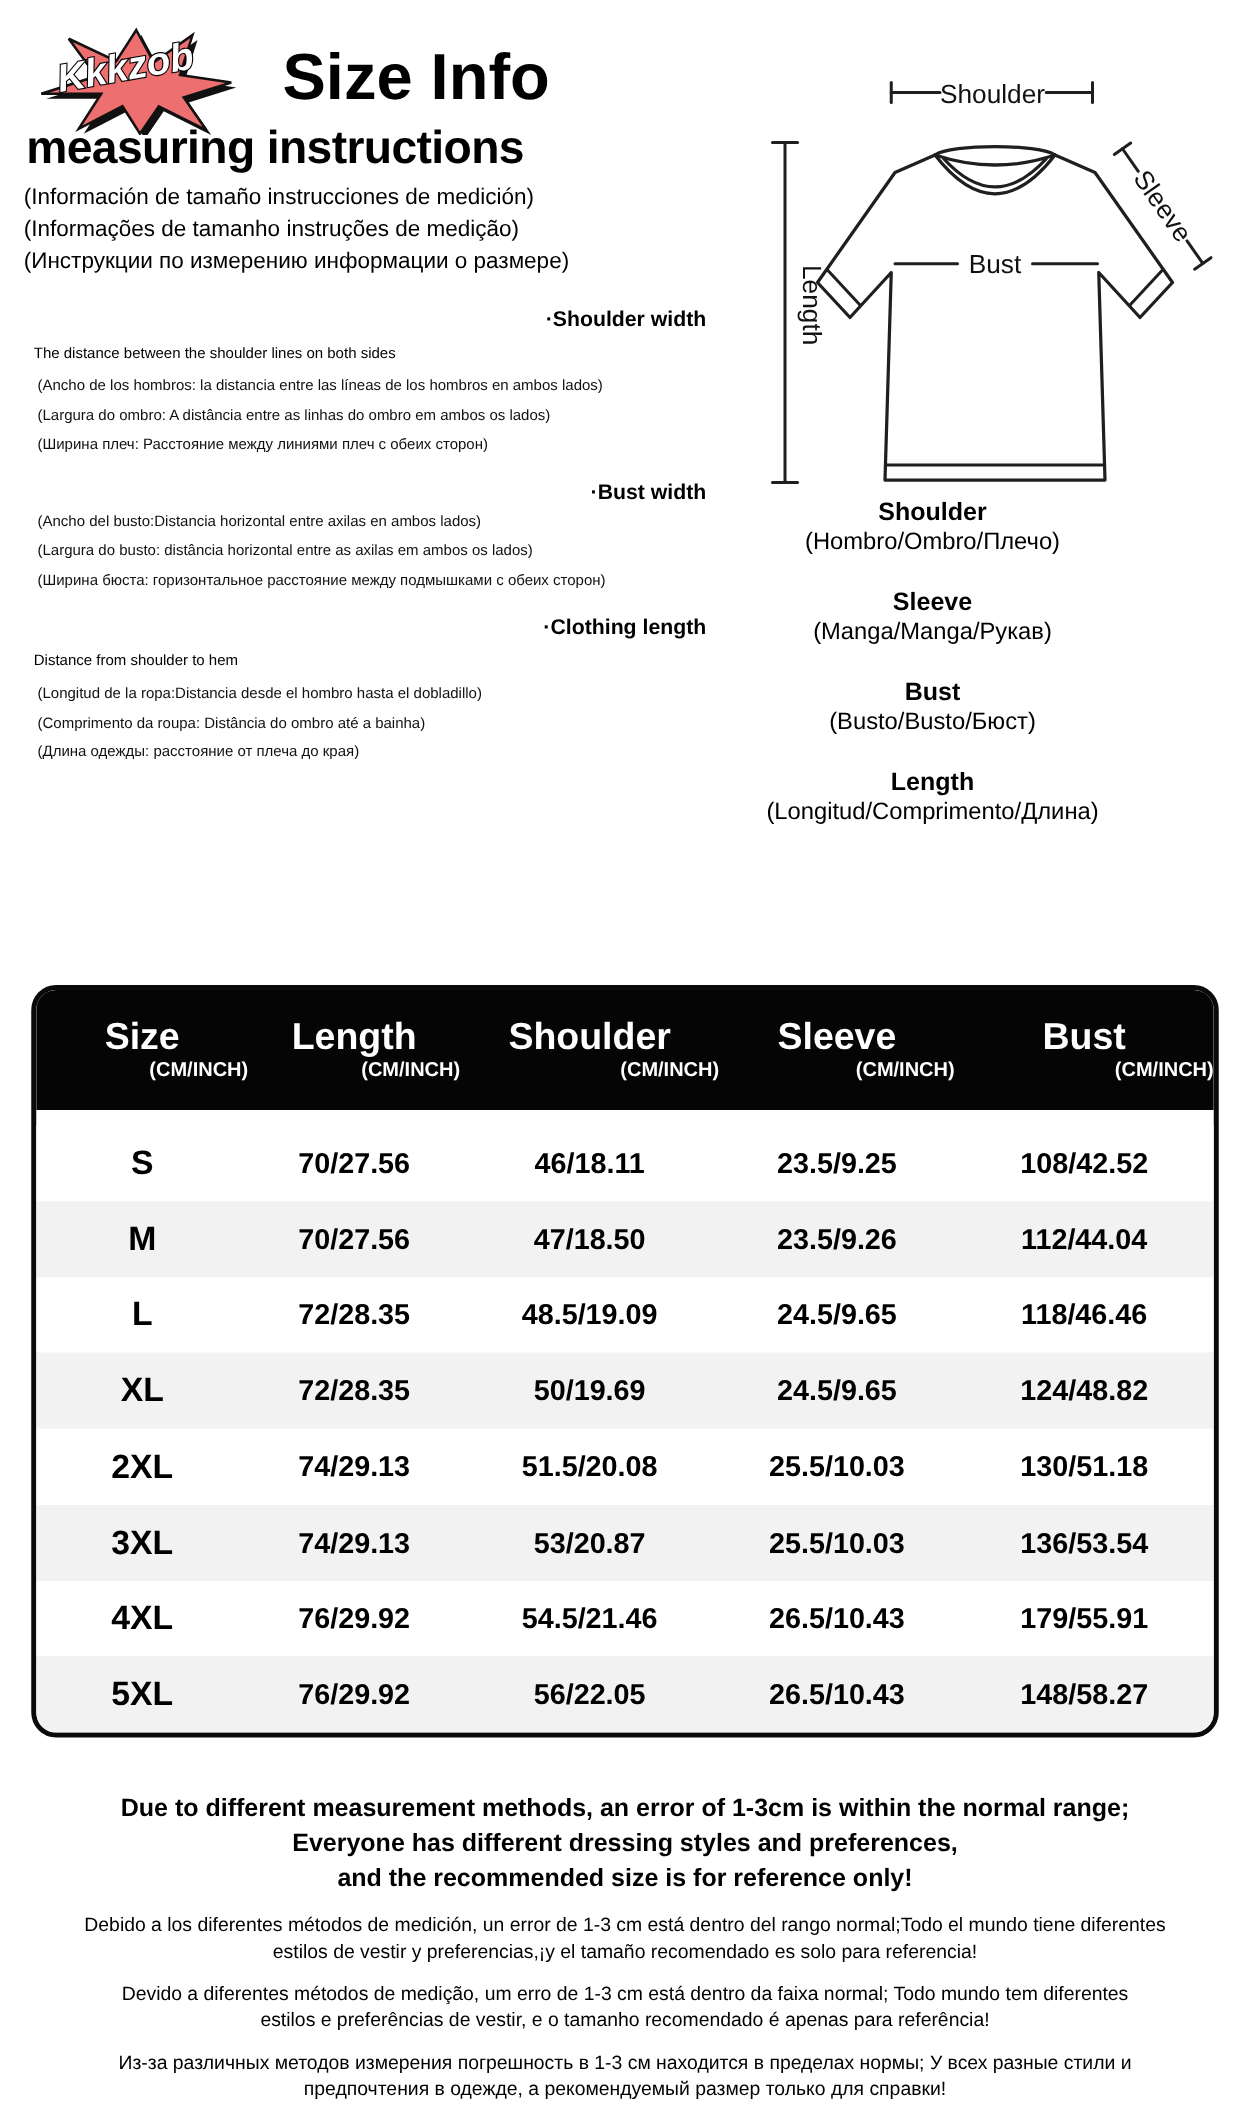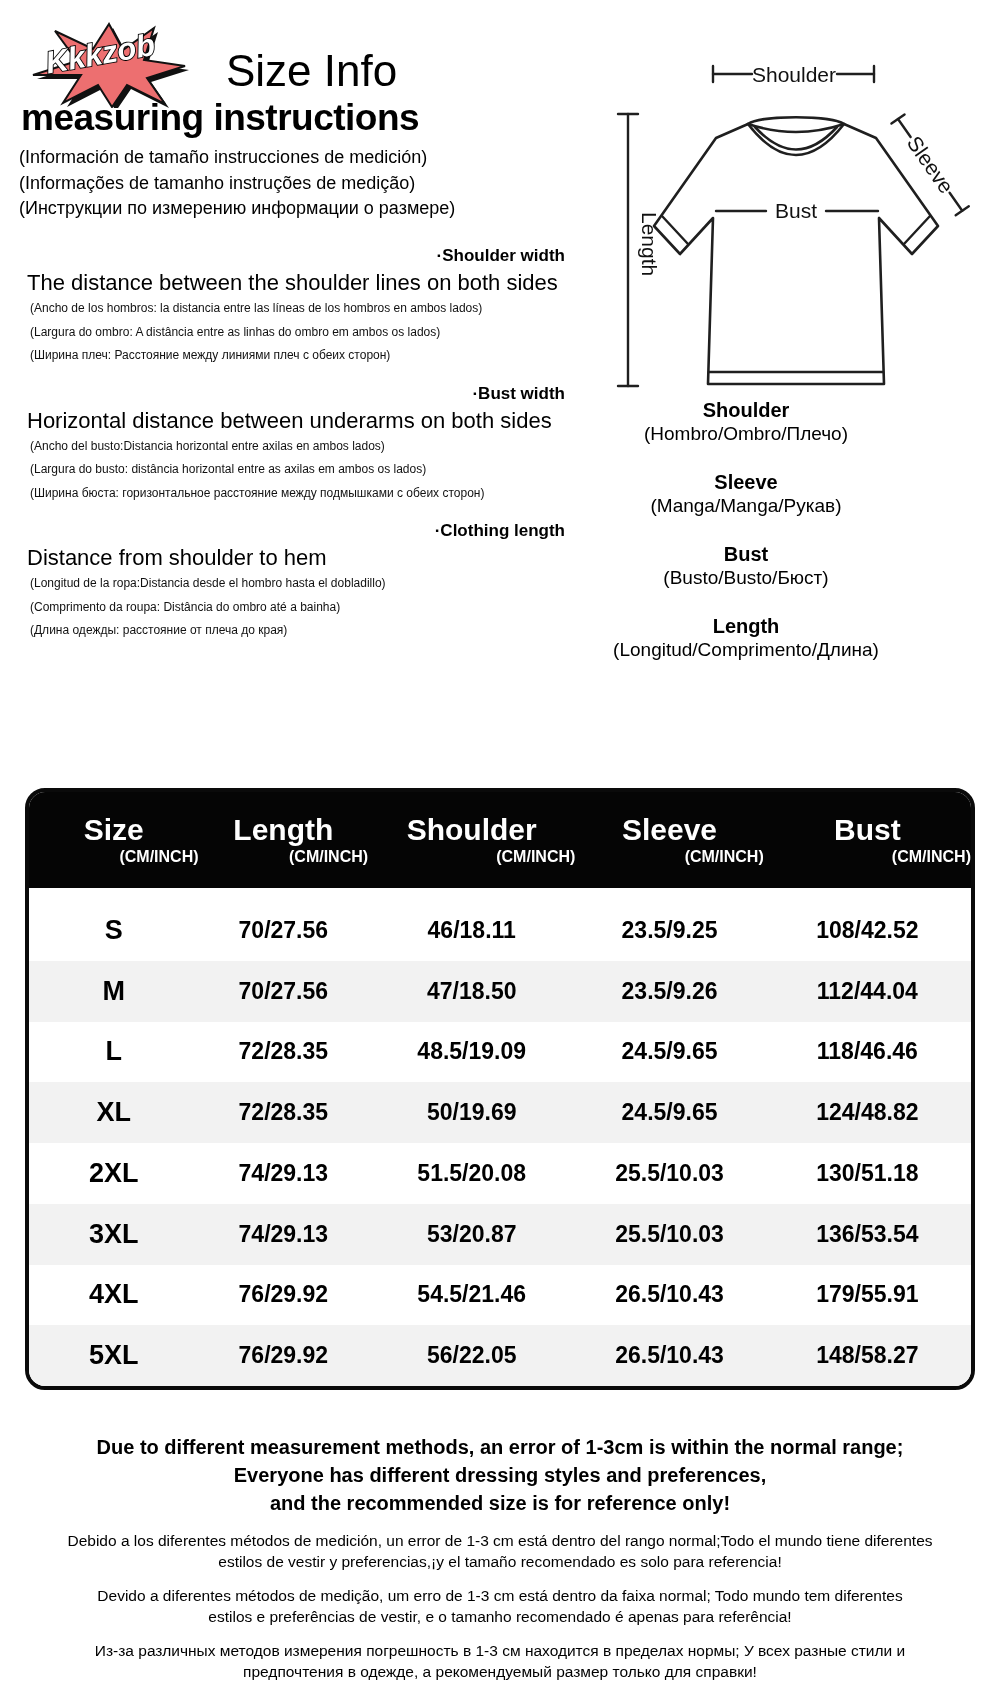--- a/index.html
+++ b/index.html
@@ -1,31 +1,31 @@
 <!DOCTYPE html>
 <html><head>
 <meta charset="utf-8">
 <style>
   html,body{margin:0;padding:0;background:#fff;}
   .page{position:relative;width:1000px;height:1685px;background:#fff;overflow:hidden;
         font-family:"Liberation Sans",sans-serif;color:#000;}
 
   
   .logo{position:absolute;left:22px;top:14px;width:168px;height:94px;}
-  .page-title{position:absolute;left:226px;top:46px;margin:0;font-size:44px;font-weight:normal;}
+  .page-title{position:absolute;left:226px;top:32px;margin:0;font-size:52px;font-weight:bold;}
 
   
   .measuring-heading{position:absolute;left:21px;top:97px;margin:0;font-size:37px;font-weight:bold;letter-spacing:-0.5px;}
   .mi-notes{position:absolute;left:19px;top:145px;font-size:18px;line-height:25.5px;}
 
   
   .sections{position:absolute;left:15px;top:240px;width:550px;}
   .measure-section{margin-bottom:13px;}
   .measure-section h3{margin:0;font-size:17px;font-weight:bold;line-height:31px;text-align:right;}
-  .measure-section .desc{margin:0 0 6px 12px;font-size:22px;line-height:23px;}
+  .measure-section .desc{margin:0 0 6px 12px;font-size:12px;line-height:23px;}
   .measure-section .note{margin:0 0 6px 15px;font-size:12px;line-height:17.5px;color:#111;max-width:505px;}
 
   
   .diagram{position:absolute;left:556px;top:46px;width:436px;height:352px;}
   .diagram svg{width:100%;height:100%;}
   .shirt-stroke{fill:none;stroke:#1f1f1f;stroke-width:2.6;stroke-linejoin:round;stroke-linecap:round;}
   .measure-line{stroke:#1f1f1f;stroke-width:2.4;stroke-linecap:round;}
   .diagram text{font-family:"Liberation Sans",sans-serif;font-size:21px;fill:#111;}
 
   .legend{position:absolute;left:528px;top:398px;width:436px;text-align:center;}
@@ -84,21 +84,20 @@
     <p class="desc">The distance between the shoulder lines on both sides</p>
     <div class="notes">
           <p class="note">(Ancho de los hombros: la distancia entre las líneas de los hombros en ambos lados)</p>
           <p class="note">(Largura do ombro: A distância entre as linhas do ombro em ambos os lados)</p>
           <p class="note">(Ширина плеч: Расстояние между линиями плеч с обеих сторон)</p>
         </div>
   </section>
 
   <section class="measure-section">
     <h3><span class="bullet">·</span><span class="stitle">Bust width</span></h3>
-    <p class="desc">Horizontal distance between underarms on both sides</p>
     <div class="notes">
           <p class="note">(Ancho del busto:Distancia horizontal entre axilas en ambos lados)</p>
           <p class="note">(Largura do busto: distância horizontal entre as axilas em ambos os lados)</p>
           <p class="note">(Ширина бюста: горизонтальное расстояние между подмышками с обеих сторон)</p>
         </div>
   </section>
 
   <section class="measure-section">
     <h3><span class="bullet">·</span><span class="stitle">Clothing length</span></h3>
     <p class="desc">Distance from shoulder to hem</p>

